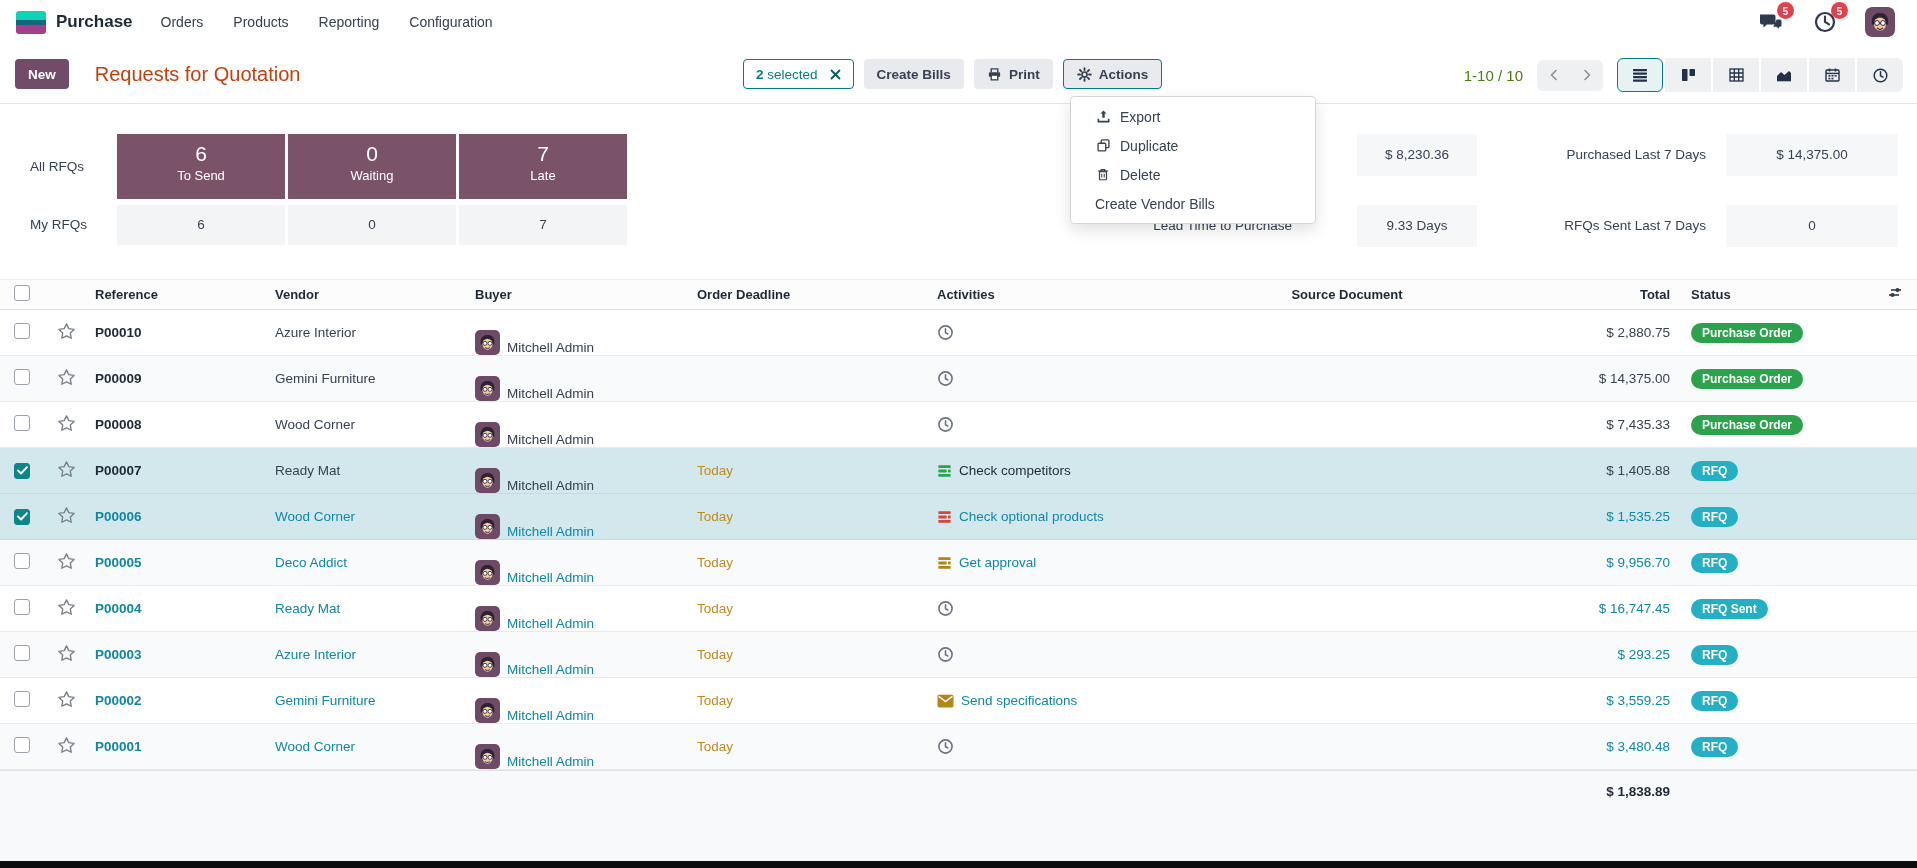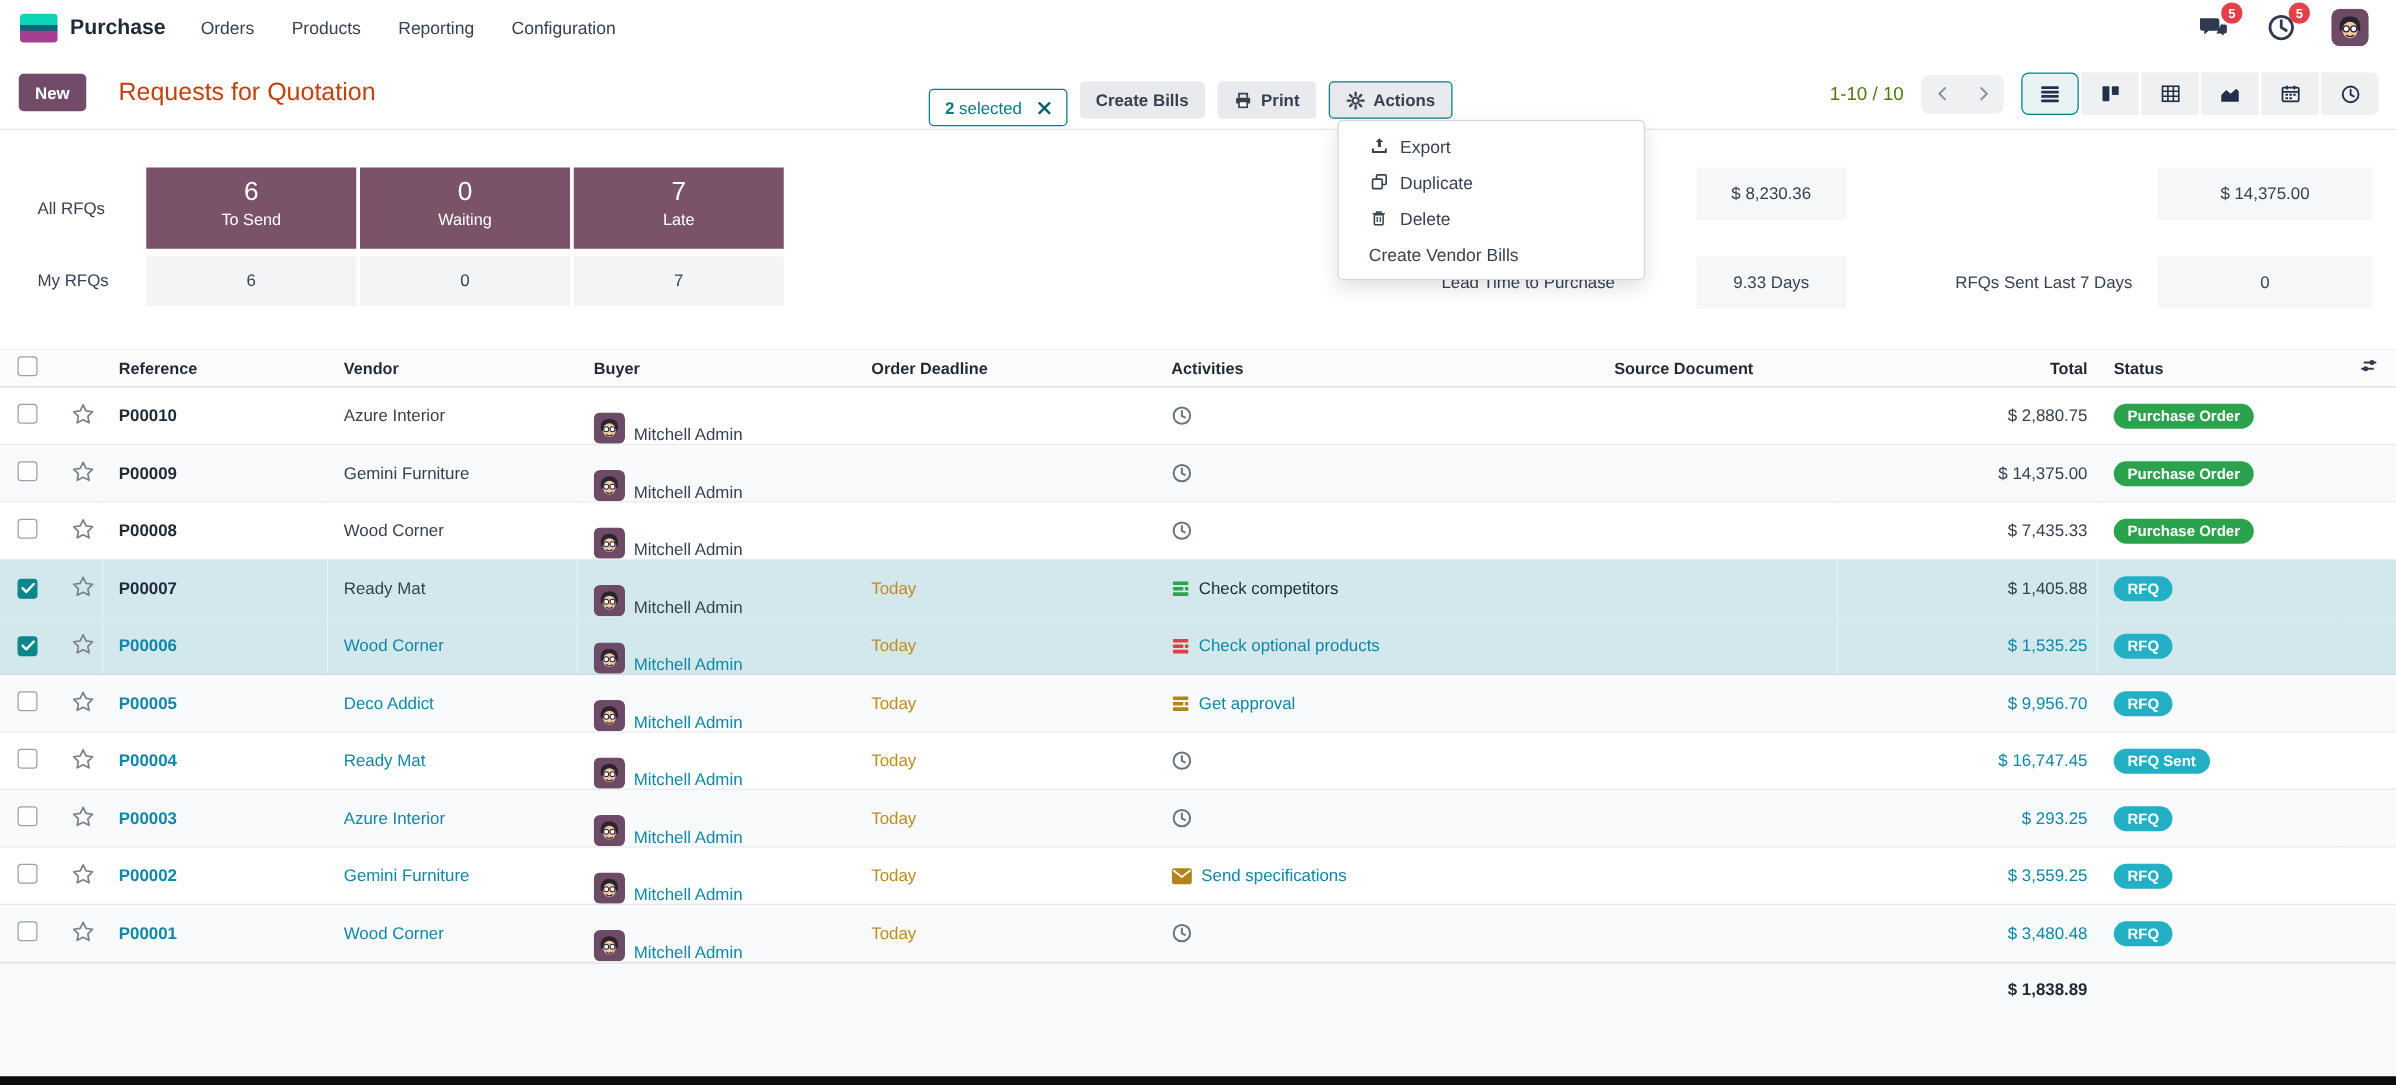--- a/index.html
+++ b/index.html
@@ -20,21 +20,21 @@
   .avatar-lg svg { display:block; border-radius:7px; }
 
   
   .control-row { position:relative; height:60px; border-bottom:1px solid #e3e5e8; }
   .cp-left { display:flex; align-items:center; gap:26px; padding:15px 0 0 15px; }
   .btn-new { background:#714b67; color:#fff; border:none; border-radius:4px; height:30px; padding:0 13px;
     font-size:13.5px; font-weight:600; font-family:inherit; cursor:pointer; }
   .page-title { font-size:20px; color:#c2410c; }
   .cp-center { position:absolute; left:743px; top:15px; display:flex; align-items:center; gap:10px; }
   .sel-pill { display:flex; align-items:center; gap:12px; height:30px; padding:0 12px; border:1px solid #017e84;
-    border-radius:4px; background:#fff; color:#017e84; font-size:13.5px;margin-top:12px; }
+    border-radius:4px; background:#fff; color:#017e84; font-size:13.5px; }
   .sel-pill b { font-weight:700; }
   .btn-gray { display:flex; align-items:center; gap:7px; background:#e9eaee; color:#374151; border:none;
     border-radius:4px; height:30px; padding:0 13px; font-size:13.5px; font-weight:600; font-family:inherit; cursor:pointer; }
   .btn-actions { border:1px solid #017e84; background:#e9eaee; }
   .cp-right { position:absolute; right:14px; top:14px; display:flex; align-items:center; gap:14px; }
   .pager-text { font-size:15px; color:#4d7c0f; }
   .pager-arrows { display:flex; background:#eef0f2; border-radius:6px; overflow:hidden; }
   .pager-btn { width:33px; height:31px; display:flex; align-items:center; justify-content:center; cursor:pointer; }
   .view-switcher { display:flex; background:#fff; gap:2px; }
   .vs-btn { width:46px; height:34px; background:#eef0f2; display:flex; align-items:center; justify-content:center; cursor:pointer; }
@@ -258,20 +258,21 @@
     <div class="kpi-tile kpi-purple" style="left:459px;">
       <div class="kpi-num">7</div>
       <div class="kpi-cap">Late</div>
     </div>
     <div class="kpi-tile kpi-light" style="left:117px;">6</div>
     <div class="kpi-tile kpi-light" style="left:288px;">0</div>
     <div class="kpi-tile kpi-light" style="left:459px;">7</div>
 
     <span class="stat-label" style="left:1100px; top:30px; width:192px;">Avg Order Value</span>
     <div class="stat-tile" style="left:1357px; top:30px; width:120px;">$ 8,230.36</div>
+    <span class="stat-label" style="left:1490px; top:30px; width:216px;">Purchased Last 7 Days</span>
     <div class="stat-tile" style="left:1726px; top:30px; width:172px;">$ 14,375.00</div>
     <span class="stat-label" style="left:1100px; top:101px; width:192px;">Lead Time to Purchase</span>
     <div class="stat-tile" style="left:1357px; top:101px; width:120px;">9.33 Days</div>
     <span class="stat-label" style="left:1490px; top:101px; width:216px;">RFQs Sent Last 7 Days</span>
     <div class="stat-tile" style="left:1726px; top:101px; width:172px;">0</div>
   </div>
 
   <div class="dropdown" id="actions-dropdown">
       <div class="dd-item">
         <span class="dd-ico">

